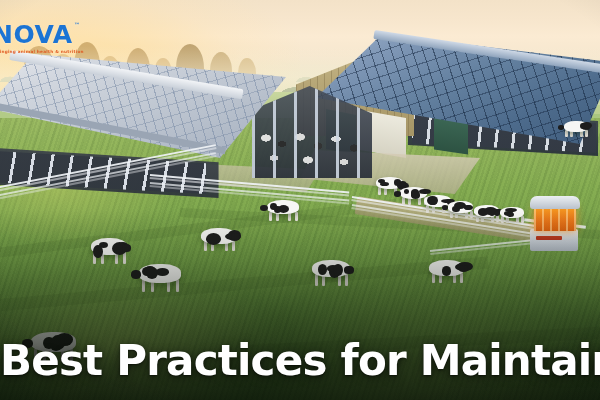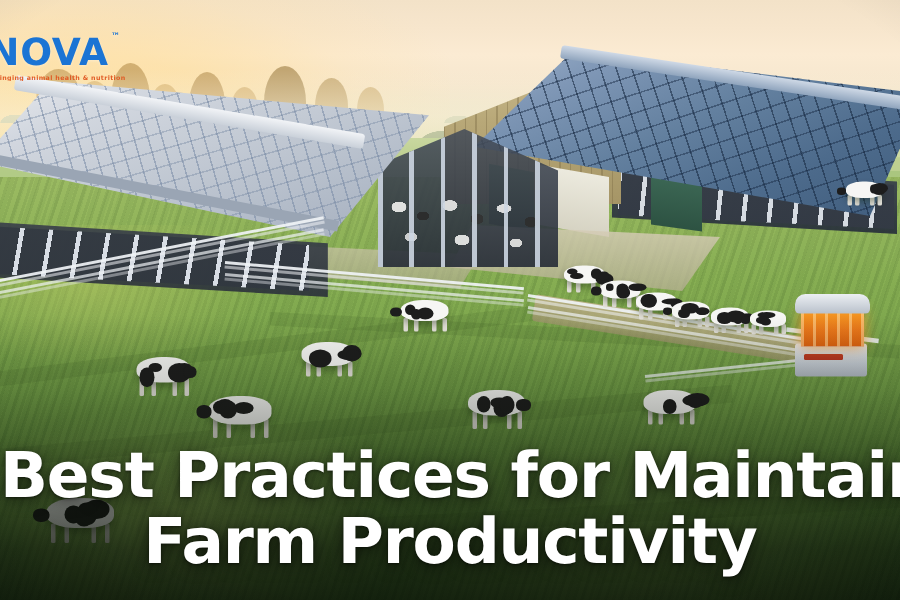--- a/index.html
+++ b/index.html
@@ -674,16 +674,15 @@
   <div class="logo">
     <div class="logo-word">
       <span>NOVA</span>
       <span class="logo-tm">™</span>
     </div>
     <div class="logo-tag">Bringing animal health &amp; nutrition</div>
   </div>
 
   <div class="headline">
     <div class="hl-line hl-line-1">Best Practices for Maintaining</div>
-    <div class="hl-line hl-line-2">Farm Productivity</div>
   </div>
 
 </div>
 
 </body></html>

